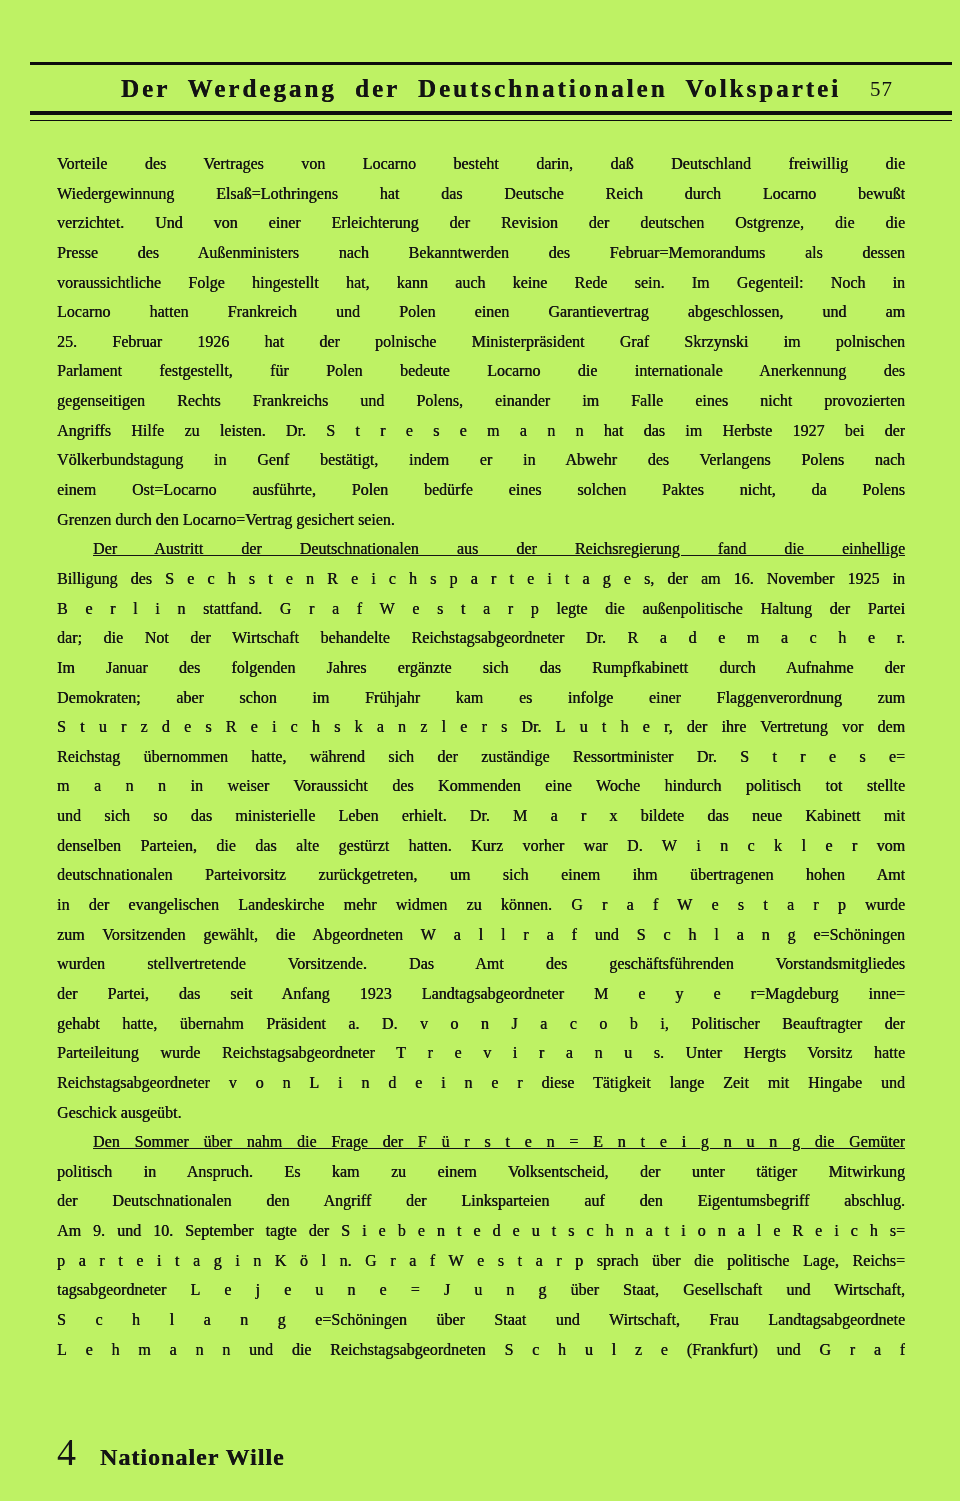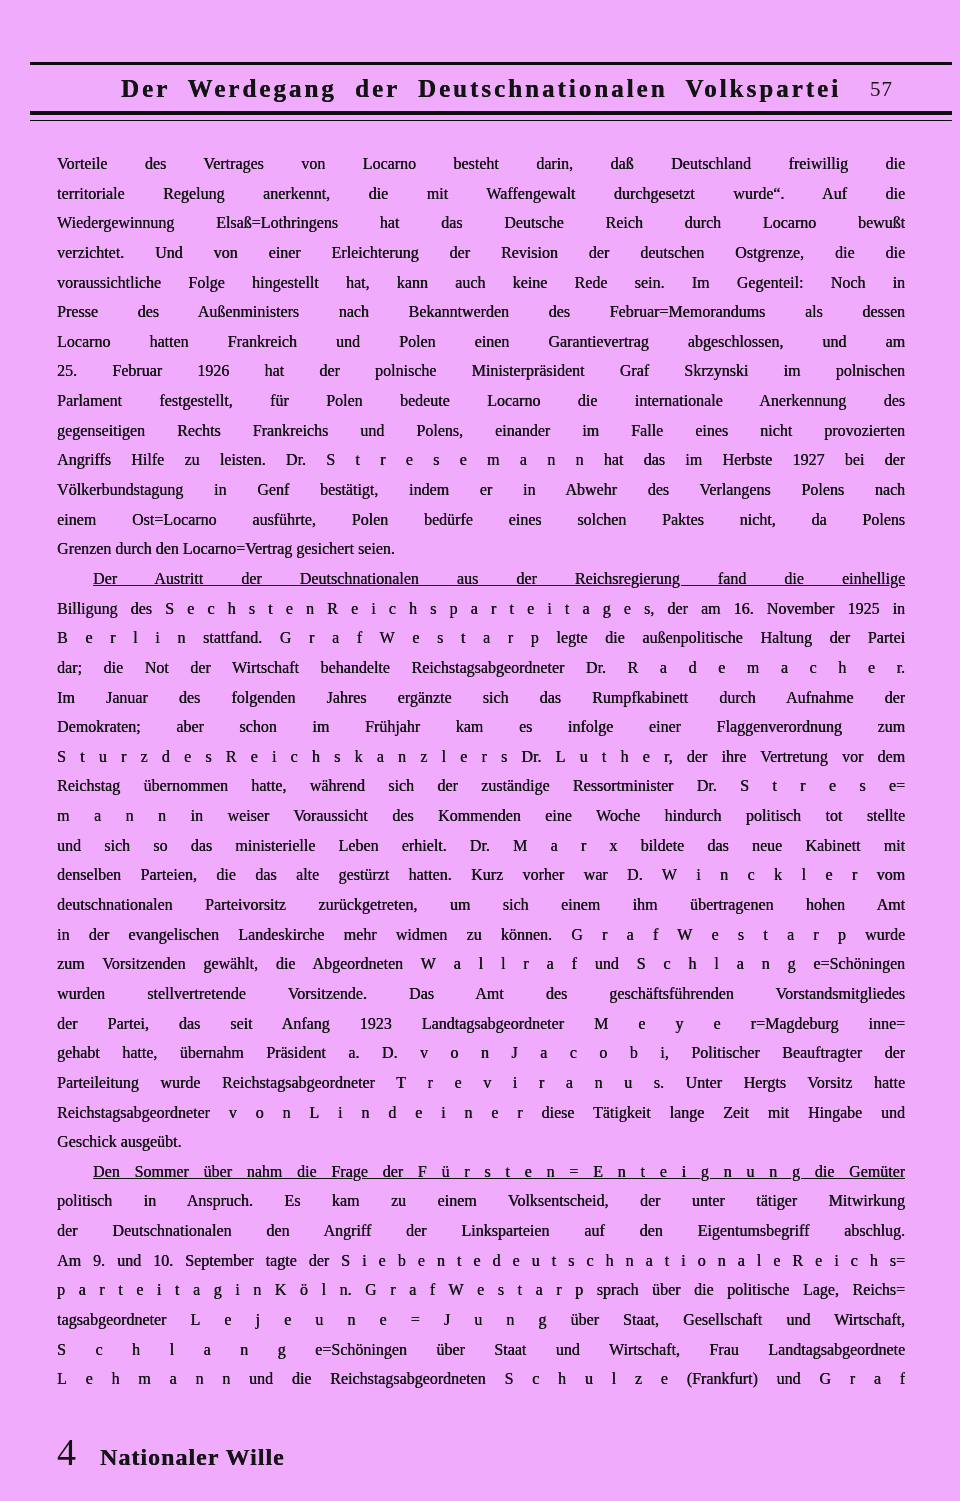--- a/index.html
+++ b/index.html
@@ -5,21 +5,21 @@
   html, body { margin:0; padding:0; }
   body {
     width:960px; height:1501px;
     background:#ffffff;
     font-family:"Liberation Serif", serif;
     position:relative;
     overflow:hidden;
   }
   .page {
     position:absolute; inset:0;
-    background:#f0abfc;
+    background:#bef264;
     color:#111111;
     padding-left:44px;
   }
   
   .rule { position:absolute; background:#0d0d0d; }
   .rule-top    { left:30px; right:8px;  top:62px;  height:3px; }
   .rule-thick  { left:30px; right:8px;  top:111px; height:4px; }
   .rule-thin   { left:30px; right:8px;  top:120px; height:1px; }
 
   
@@ -83,25 +83,24 @@
   <div class="running-header">
     <span class="header-title">Der Werdegang der Deutschnationalen Volkspartei</span>
     <span class="page-number">57</span>
   </div>
 
   <div class="rule rule-thick"></div>
   <div class="rule rule-thin"></div>
 
   <main class="body-text">
     <p class="line">Vorteile des Vertrages von Locarno besteht darin, daß Deutschland freiwillig die</p>
-    <p class="line">territoriale Regelung anerkennt, die mit Waffengewalt durchgesetzt wurde“. Auf die</p>
     <p class="line">Wiedergewinnung Elsaß=Lothringens hat das Deutsche Reich durch Locarno bewußt</p>
     <p class="line">verzichtet. Und von einer Erleichterung der Revision der deutschen Ostgrenze, die die</p>
+    <p class="line">Presse des Außenministers nach Bekanntwerden des Februar=Memorandums als dessen</p>
     <p class="line">voraussichtliche Folge hingestellt hat, kann auch keine Rede sein. Im Gegenteil: Noch in</p>
-    <p class="line">Presse des Außenministers nach Bekanntwerden des Februar=Memorandums als dessen</p>
     <p class="line">Locarno hatten Frankreich und Polen einen Garantievertrag abgeschlossen, und am</p>
     <p class="line">25. Februar 1926 hat der polnische Ministerpräsident Graf Skrzynski im polnischen</p>
     <p class="line">Parlament festgestellt, für Polen bedeute Locarno die internationale Anerkennung des</p>
     <p class="line">gegenseitigen Rechts Frankreichs und Polens, einander im Falle eines nicht provozierten</p>
     <p class="line">Angriffs Hilfe zu leisten. Dr. S&nbsp;t&nbsp;r&nbsp;e&nbsp;s&nbsp;e&nbsp;m&nbsp;a&nbsp;n&nbsp;n hat das im Herbste 1927 bei der</p>
     <p class="line">Völkerbundstagung in Genf bestätigt, indem er in Abwehr des Verlangens Polens nach</p>
     <p class="line">einem Ost=Locarno ausführte, Polen bedürfe eines solchen Paktes nicht, da Polens</p>
     <p class="line endp">Grenzen durch den Locarno=Vertrag gesichert seien.</p>
     <p class="line indent">Der Austritt der Deutschnationalen aus der Reichsregierung fand die einhellige</p>
     <p class="line">Billigung des S&nbsp;e&nbsp;c&nbsp;h&nbsp;s&nbsp;t&nbsp;e&nbsp;n R&nbsp;e&nbsp;i&nbsp;c&nbsp;h&nbsp;s&nbsp;p&nbsp;a&nbsp;r&nbsp;t&nbsp;e&nbsp;i&nbsp;t&nbsp;a&nbsp;g&nbsp;e&nbsp;s, der am 16. November 1925 in</p>

